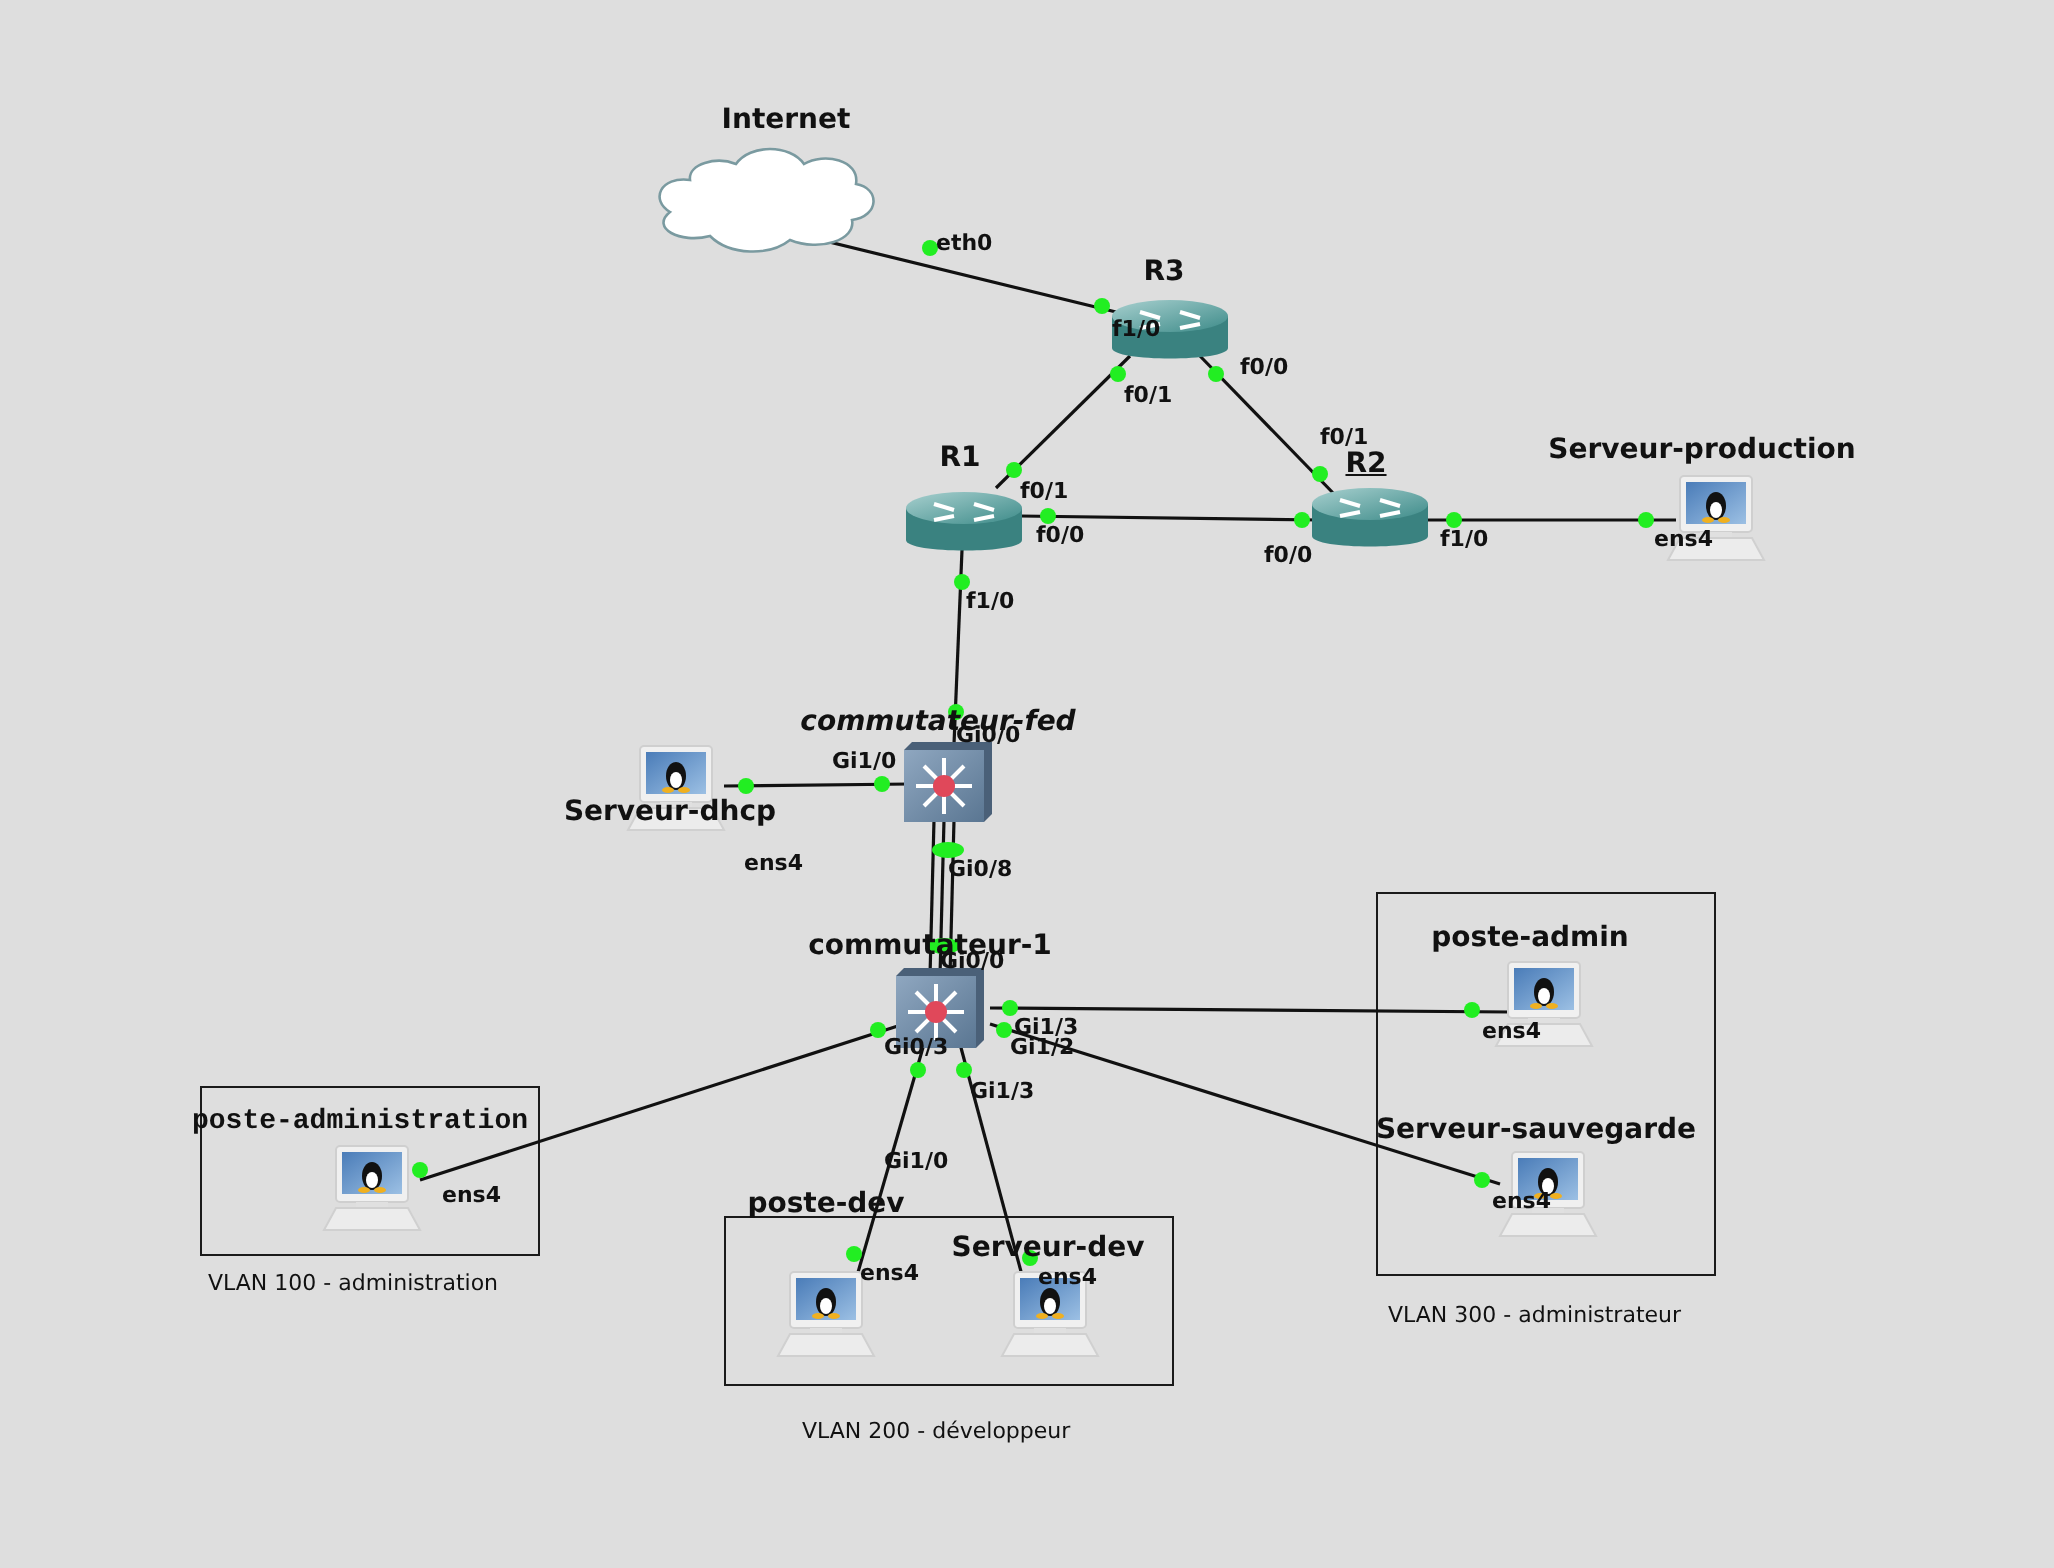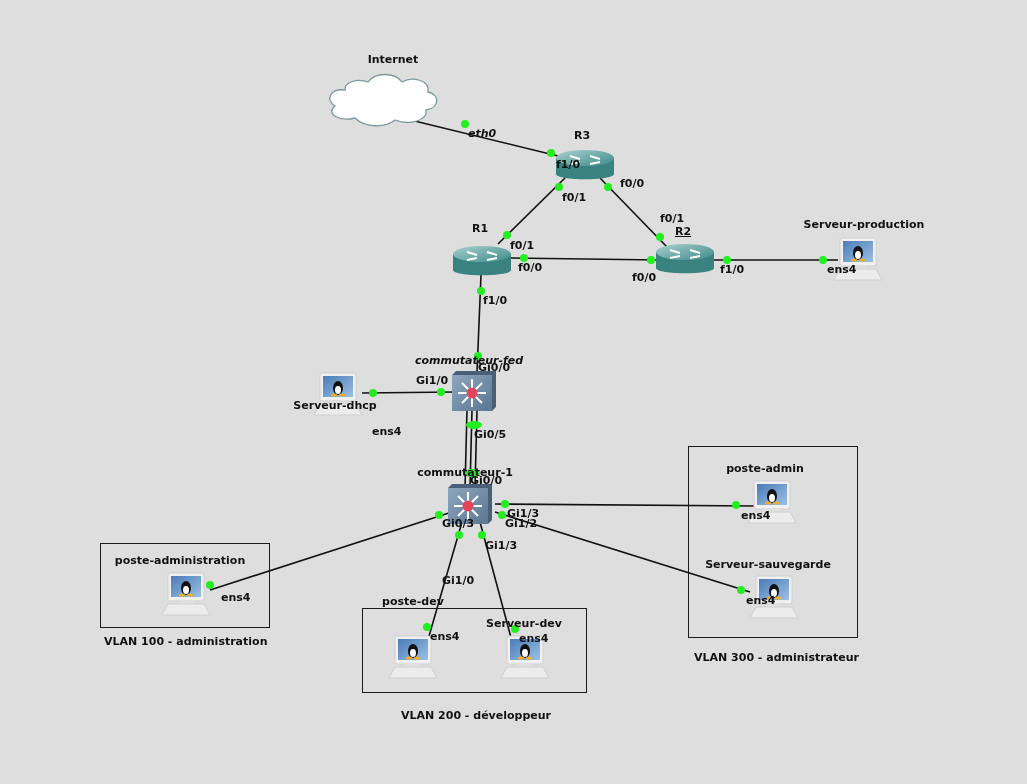--- a/index.html
+++ b/index.html
@@ -1,22 +1,22 @@
 <!DOCTYPE html>
 <html><head>
 <meta charset="utf-8">
 <style>
   html, body { margin:0; padding:0; }
   body { width:1027px; height:784px; background:#dedede; position:relative; overflow:hidden;
          font-family:"DejaVu Sans", sans-serif; }
   #canvas { position:absolute; left:0; top:0; width:1027px; height:784px; }
   .lbl { position:absolute; font-size:11px; font-weight:bold; color:#111; white-space:nowrap; line-height:12px; }
-  .node-lbl { position:absolute; font-size:11px; font-weight:bold; color:#111; white-space:nowrap; line-height:12px; transform:translateX(-50%); }
+  .node-lbl { position:absolute; font-size:14px; font-weight:bold; color:#111; white-space:nowrap; line-height:12px; transform:translateX(-50%); }
   .zone { position:absolute; border:1.5px solid #1a1a1a; box-sizing:border-box; }
-  .zone-lbl { position:absolute; font-size:11px; font-weight:bold; color:#111; white-space:nowrap; }
+  .zone-lbl { position:absolute; font-size:11px; font-weight:normal; color:#111; white-space:nowrap; }
 </style>
 </head>
 <body>
 
 <div class="zone" style="left:100px;top:543px;width:170px;height:85px;"></div>
 <div class="zone-lbl" style="left:104px;top:635px;">VLAN 100 - administration</div>
 <div class="zone" style="left:362px;top:608px;width:225px;height:85px;"></div>
 <div class="zone-lbl" style="left:401px;top:709px;">VLAN 200 - développeur</div>
 <div class="zone" style="left:688px;top:446px;width:170px;height:192px;"></div>
 <div class="zone-lbl" style="left:694px;top:651px;">VLAN 300 - administrateur</div>
@@ -131,45 +131,45 @@
     <circle cx="515" cy="629" r="4"></circle>
     <circle cx="736" cy="505" r="4"></circle>
     <circle cx="741" cy="590" r="4"></circle>
   </g>
 </svg>
 
 <div class="node-lbl" style="left:393px;top:54px;">Internet</div>
 <div class="node-lbl" style="left:582px;top:130px;">R3</div>
 <div class="node-lbl" style="left:480px;top:223px;">R1</div>
 <div class="node-lbl" style="left:683px;top:226px;text-decoration:underline;">R2</div>
-<div class="node-lbl" style="left:851px;top:219px;margin-left:13px;">Serveur-production</div>
+<div class="node-lbl" style="left:851px;top:219px;">Serveur-production</div>
 <div class="node-lbl" style="left:335px;top:352px;margin-top:48px;">Serveur-dhcp</div>
 <div class="node-lbl" style="left:469px;top:355px;font-style:italic;">commutateur-fed</div>
 <div class="node-lbl" style="left:465px;top:467px;">commutateur-1</div>
-<div class="node-lbl" style="left:180px;top:555px;">poste-administration</div>
+<div class="node-lbl" style="left:180px;top:555px;font-family:Liberation Mono, monospace;">poste-administration</div>
 <div class="node-lbl" style="left:413px;top:596px;">poste-dev</div>
 <div class="node-lbl" style="left:524px;top:618px;text-align:right;">Serveur-dev</div>
 <div class="node-lbl" style="left:765px;top:463px;">poste-admin</div>
 <div class="node-lbl" style="left:768px;top:559px;">Serveur-sauvegarde</div>
 
-<div class="lbl" style="left:468px;top:128px;font-style:italic;">eth0</div>
+<div class="lbl" style="left:468px;top:116px;">eth0</div>
 <div class="lbl" style="left:556px;top:159px;">f1/0</div>
 <div class="lbl" style="left:562px;top:192px;">f0/1</div>
 <div class="lbl" style="left:620px;top:178px;">f0/0</div>
 <div class="lbl" style="left:510px;top:240px;">f0/1</div>
 <div class="lbl" style="left:518px;top:262px;">f0/0</div>
 <div class="lbl" style="left:483px;top:295px;">f1/0</div>
 <div class="lbl" style="left:660px;top:213px;">f0/1</div>
 <div class="lbl" style="left:632px;top:272px;">f0/0</div>
 <div class="lbl" style="left:720px;top:264px;">f1/0</div>
 <div class="lbl" style="left:827px;top:264px;">ens4</div>
 <div class="lbl" style="left:478px;top:362px;">Gi0/0</div>
 <div class="lbl" style="left:416px;top:375px;">Gi1/0</div>
 <div class="lbl" style="left:372px;top:426px;">ens4</div>
-<div class="lbl" style="left:474px;top:429px;">Gi0/5</div>
+<div class="lbl" style="left:474px;top:429px;">Gi0/8</div>
 <div class="lbl" style="left:470px;top:475px;">Gi0/0</div>
 <div class="lbl" style="left:442px;top:518px;">Gi0/3</div>
 <div class="lbl" style="left:507px;top:508px;">Gi1/3</div>
 <div class="lbl" style="left:505px;top:518px;text-align:center;">Gi1/2</div>
 <div class="lbl" style="left:485px;top:540px;">Gi1/3</div>
 <div class="lbl" style="left:442px;top:575px;">Gi1/0</div>
 <div class="lbl" style="left:221px;top:592px;">ens4</div>
 <div class="lbl" style="left:430px;top:631px;">ens4</div>
 <div class="lbl" style="left:519px;top:633px;">ens4</div>
 <div class="lbl" style="left:741px;top:510px;">ens4</div>

